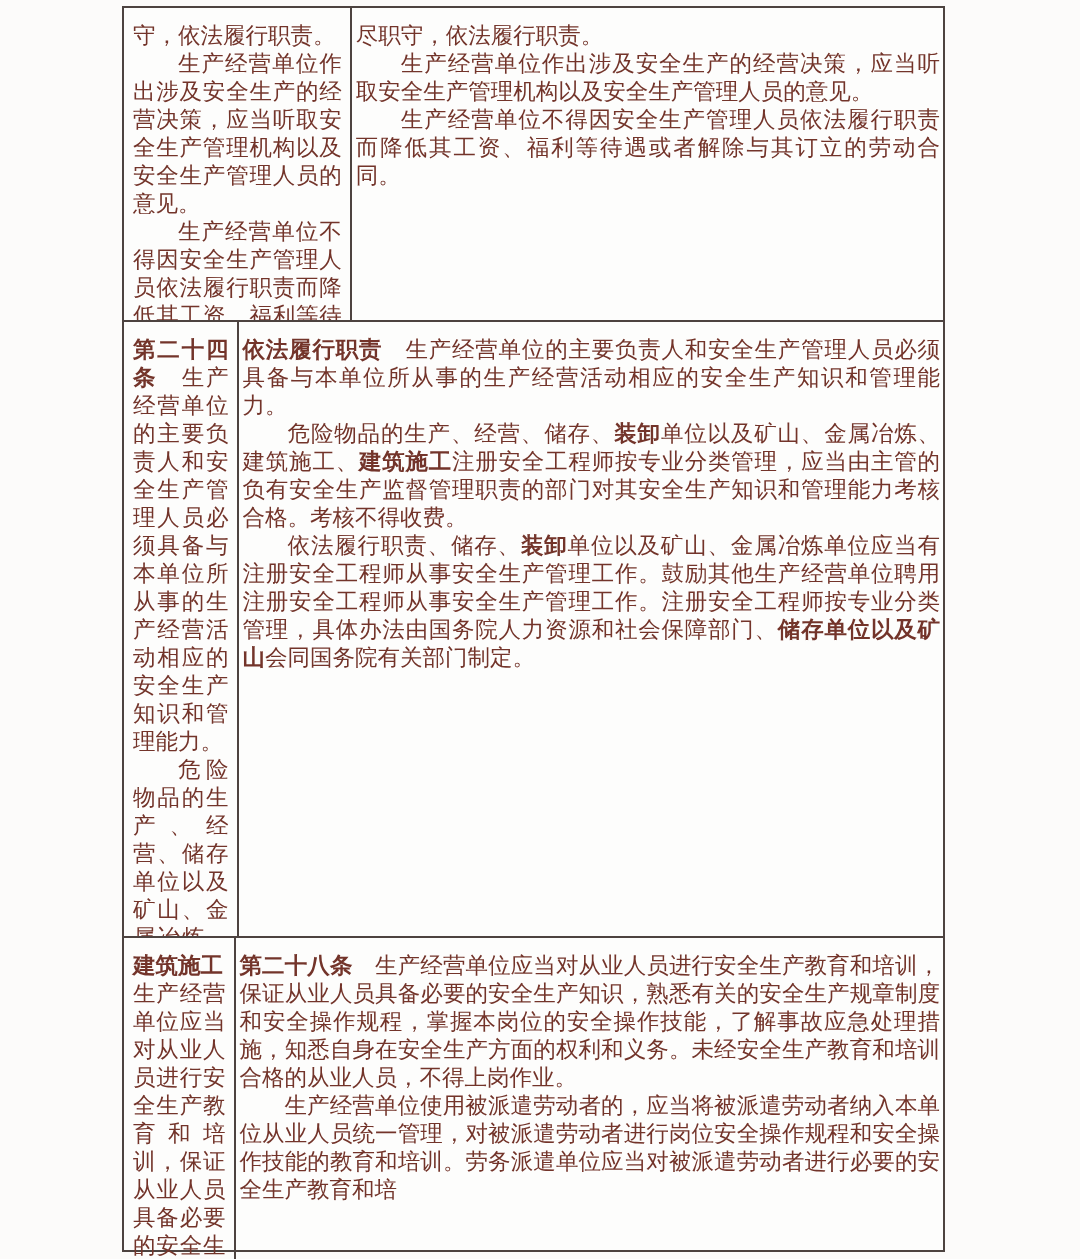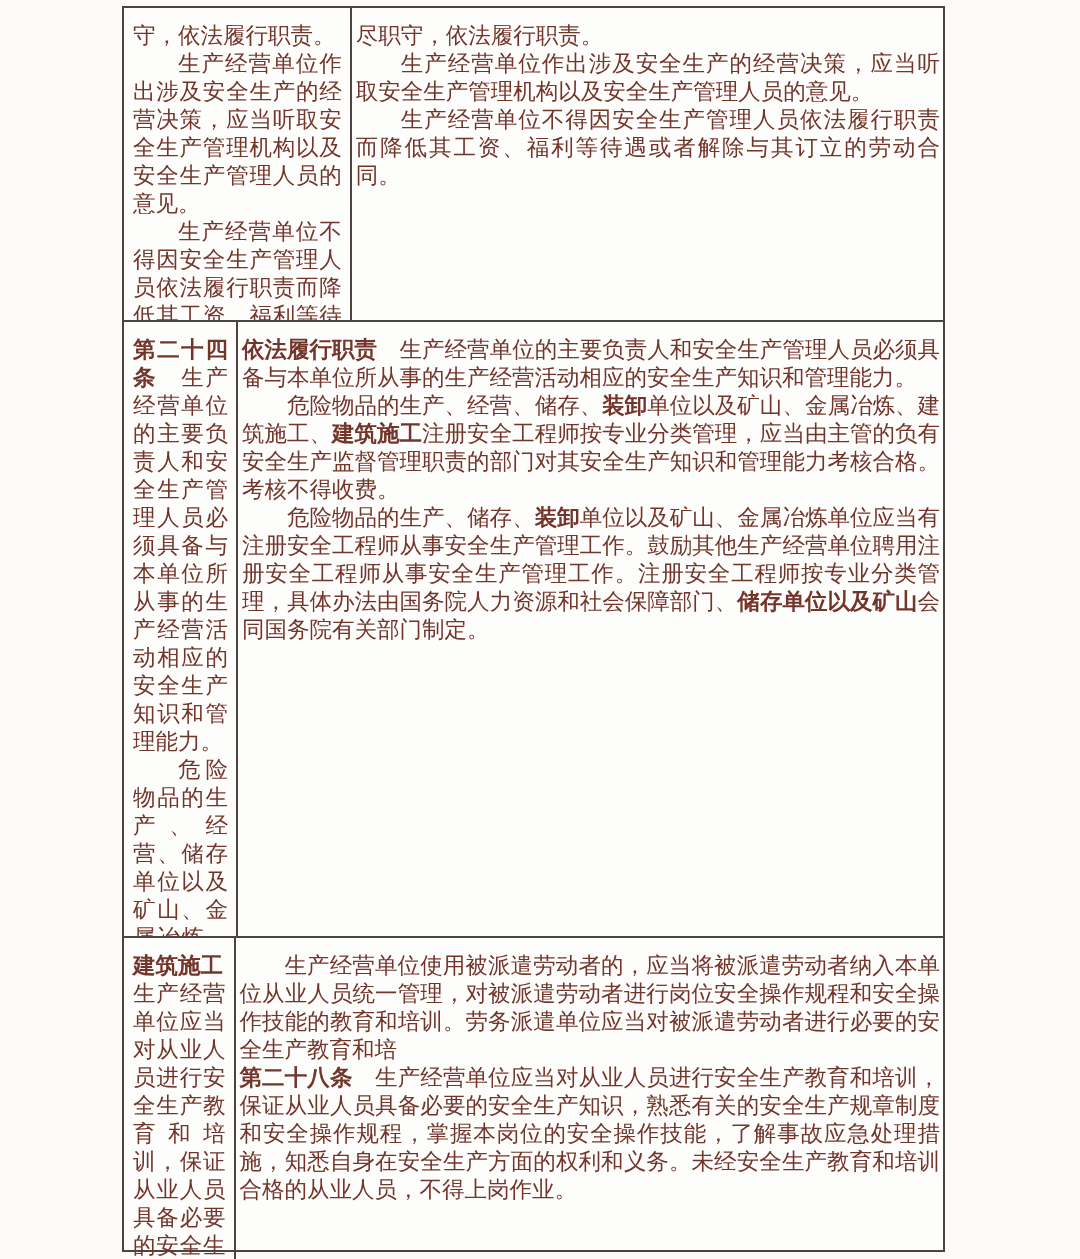--- a/index.html
+++ b/index.html
@@ -78,26 +78,26 @@
         </div>
     </div>
     <div class="t-row r2">
       <div class="t-cell old">
           <p class="para"><span class="b">第二十四条</span><span>　生产经营单位的主要负责人和安全生产管理人员必须具备与本单位所从事的生产经营活动相应的安全生产知识和管理能力。</span></p>
           <p class="para indent"><span>危险物品的生产、经营、储存单位以及矿山、金属冶炼、建筑施工、</span></p>
         </div>
       <div class="t-cell new">
           <p class="para"><span class="b">依法履行职责</span><span>　生产经营单位的主要负责人和安全生产管理人员必须具备与本单位所从事的生产经营活动相应的安全生产知识和管理能力。</span></p>
           <p class="para indent"><span>危险物品的生产、经营、储存、</span><span class="b">装卸</span><span>单位以及矿山、金属冶炼、建筑施工、</span><span class="b">建筑施工</span><span>注册安全工程师按专业分类管理，应当由主管的负有安全生产监督管理职责的部门对其安全生产知识和管理能力考核合格。考核不得收费。</span></p>
-          <p class="para indent"><span>危险物品的生产、储存、</span><span class="b">装卸</span><span>单位以及矿山、金属冶炼单位应当有注册安全工程师从事安全生产管理工作。鼓励其他生产经营单位聘用注册安全工程师从事安全生产管理工作。注册安全工程师按专业分类管理，具体办法由国务院人力资源和社会保障部门、</span><span class="b">储存单位以及矿山</span><span>会同国务院有关部门制定。</span></p>
+          <p class="para indent"><span>依法履行职责、储存、</span><span class="b">装卸</span><span>单位以及矿山、金属冶炼单位应当有注册安全工程师从事安全生产管理工作。鼓励其他生产经营单位聘用注册安全工程师从事安全生产管理工作。注册安全工程师按专业分类管理，具体办法由国务院人力资源和社会保障部门、</span><span class="b">储存单位以及矿山</span><span>会同国务院有关部门制定。</span></p>
         </div>
     </div>
     <div class="t-row r3">
       <div class="t-cell old">
           <p class="para"><span class="b">建筑施工</span><span>　生产经营单位应当对从业人员进行安全生产教育和培训，保证从业人员具备必要的安全生产知识，熟悉有关的安全生产规章制度和安全操作规程，掌握本岗位的安全操作技能，了解事故应急处理措施，知悉自身在安全生产方面的权利和义务。未经安全生产教育和培训合格的从业人员，不得上岗作业。</span></p>
         </div>
       <div class="t-cell new">
+          <p class="para"><span class="b">第二十八条</span><span>　生产经营单位应当对从业人员进行安全生产教育和培训，保证从业人员具备必要的安全生产知识，熟悉有关的安全生产规章制度和安全操作规程，掌握本岗位的安全操作技能，了解事故应急处理措施，知悉自身在安全生产方面的权利和义务。未经安全生产教育和培训合格的从业人员，不得上岗作业。</span></p>
           <p class="para indent"><span>生产经营单位使用被派遣劳动者的，应当将被派遣劳动者纳入本单位从业人员统一管理，对被派遣劳动者进行岗位安全操作规程和安全操作技能的教育和培训。劳务派遣单位应当对被派遣劳动者进行必要的安全生产教育和培</span></p>
-          <p class="para"><span class="b">第二十八条</span><span>　生产经营单位应当对从业人员进行安全生产教育和培训，保证从业人员具备必要的安全生产知识，熟悉有关的安全生产规章制度和安全操作规程，掌握本岗位的安全操作技能，了解事故应急处理措施，知悉自身在安全生产方面的权利和义务。未经安全生产教育和培训合格的从业人员，不得上岗作业。</span></p>
         </div>
     </div>
   </div>
 </div>
 
 </body></html>

